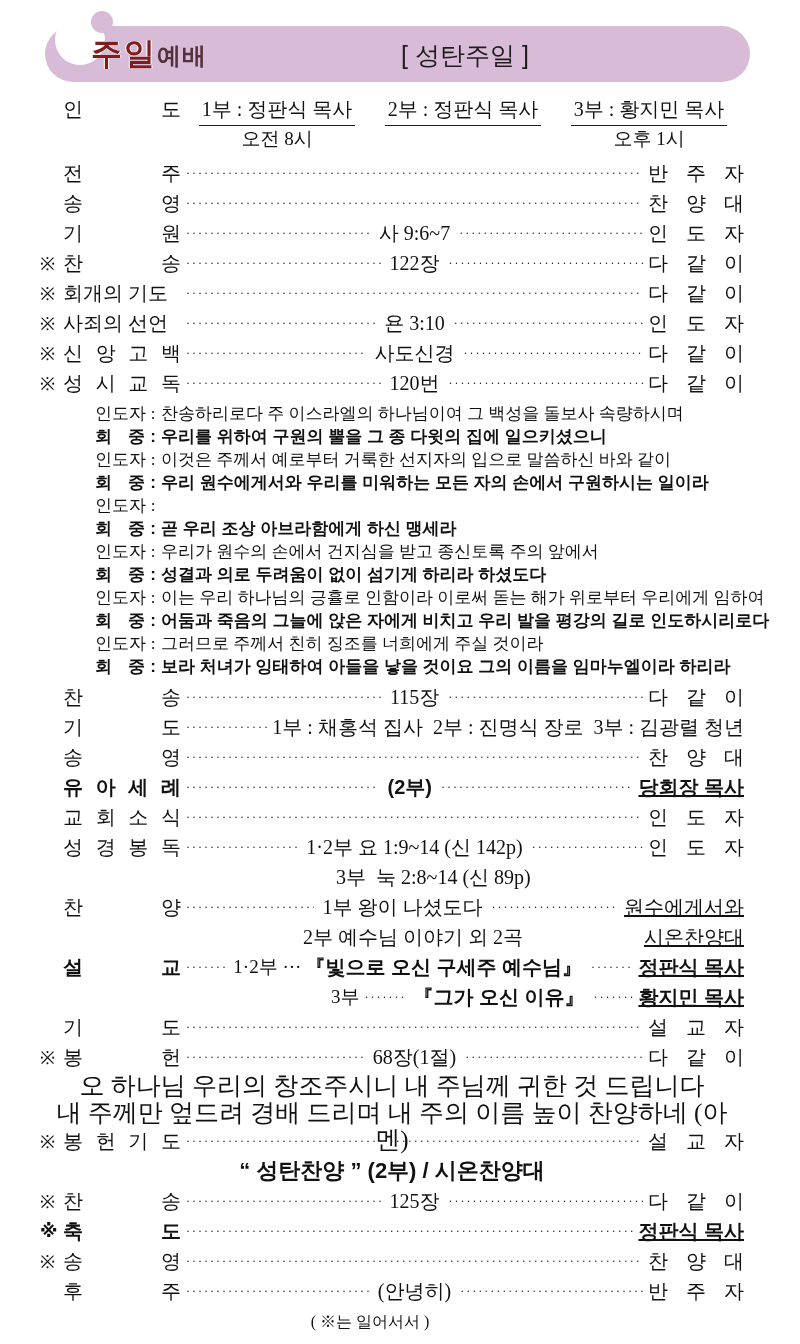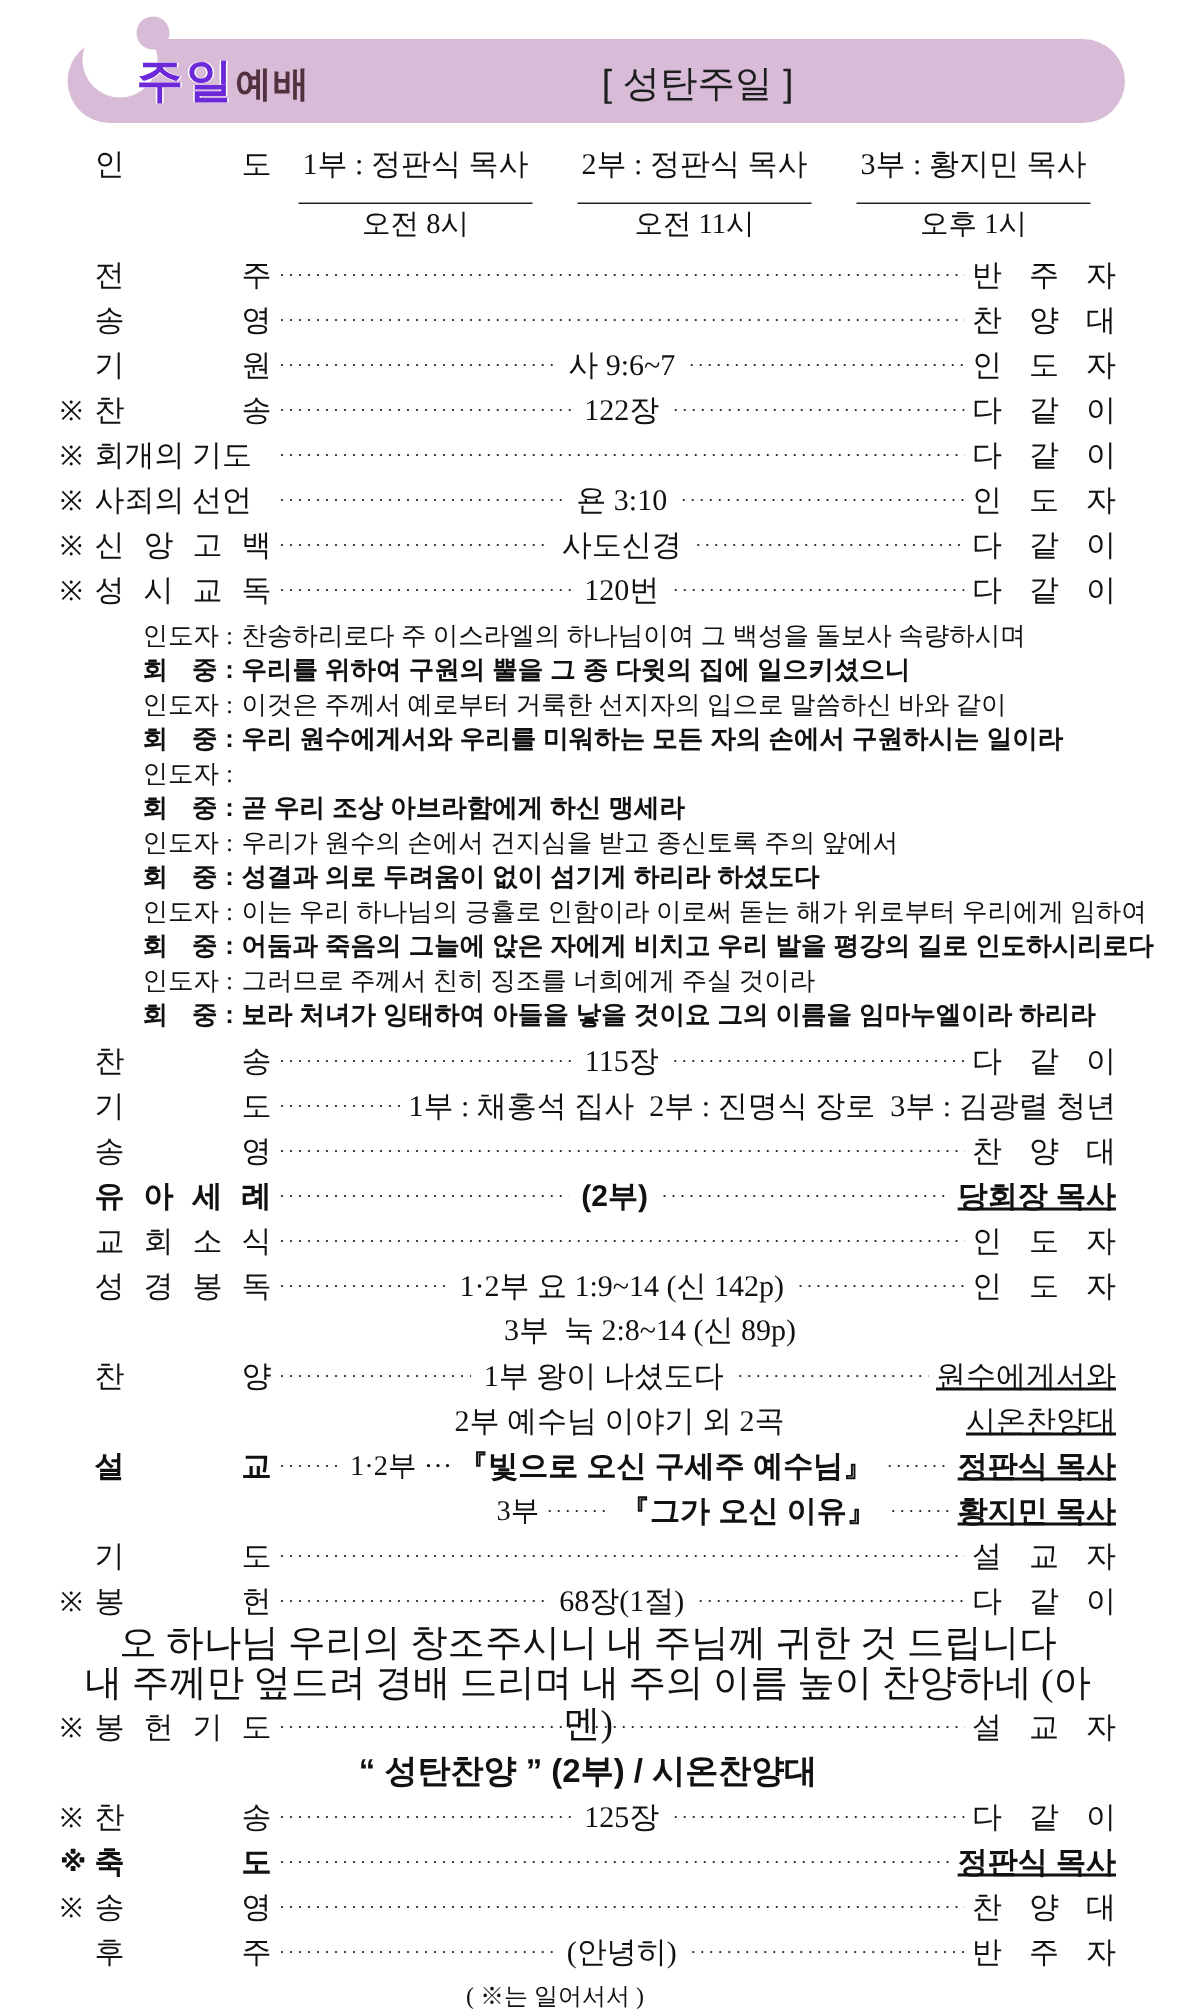--- a/index.html
+++ b/index.html
@@ -25,21 +25,21 @@
   .banner .t1 { font-size:31px; letter-spacing:2px; color:#8c3c62;
     text-shadow:-1px 0 #fff, 1px 0 #fff; }
   .banner .t2 { font-size:24px; color:#53303d; letter-spacing:1px; }
   .banner .occasion { position:absolute; left:290px; top:13px; width:260px; text-align:center;
     font-family:"Liberation Sans","DejaVu Sans",sans-serif; font-weight:normal;
     font-size:25px; color:#1d1d1d; }
 
   
   .leaders { display:flex; align-items:flex-start; margin-top:14px; font-size:20px; }
   .leaders .svc { width:180px; text-align:center; margin-left:6px; }
-  .svc-name { display:inline-block; border-bottom:1.5px solid #222; padding:0 3px 12px; white-space:nowrap; }
+  .svc-name { display:inline-block; border-bottom:1.5px solid #222; padding:0 3px 2px; white-space:nowrap; }
   .svc-time { margin-top:0; font-size:19px; }
 
   
   .row { display:flex; align-items:center; height:30px; font-size:20px; }
   .star { width:23px; flex:none; font-size:18px; }
   .lbl  { width:118px; flex:none; white-space:nowrap; }
   .rgt  { width:96px; flex:none; }
   .rgt-n{ flex:none; white-space:nowrap; text-align:right;text-decoration:underline; }
   .ctr  { flex:none; padding:0 4px; white-space:pre; }
   .tail { flex:none; white-space:pre; }
@@ -71,39 +71,38 @@
 </style>
 </head>
 <body>
 
 <div class="page">
 
   <div class="banner" style="--banner-bg: #d8bcd7;">
     <div class="c1"></div>
     <div class="c2"></div>
     <div class="title">
-      <span class="t1" style="color: #6d28d9;">주일</span>
+      <span class="t1" style="color: #7f1d1d;">주일</span>
         <span class="t2" style="color: rgb(83, 48, 61);">예배</span>
     </div>
     <div class="occasion">[ 성탄주일 ]</div>
   </div>
 
   <div class="leaders">
     <span class="star"></span>
     <span class="lbl" data-spread="">
         <span>인</span>
         <span>도</span>
       </span>
     <div class="svc">
       <div class="svc-name">1부 : 정판식 목사</div>
       <div class="svc-time">오전 8시</div>
     </div>
     <div class="svc">
       <div class="svc-name">2부 : 정판식 목사</div>
-      <div class="svc-time">오전 11시</div>
     </div>
     <div class="svc">
       <div class="svc-name">3부 : 황지민 목사</div>
       <div class="svc-time">오후 1시</div>
     </div>
   </div>
 
   <div class="gap6"></div>
 
   <div class="row">

